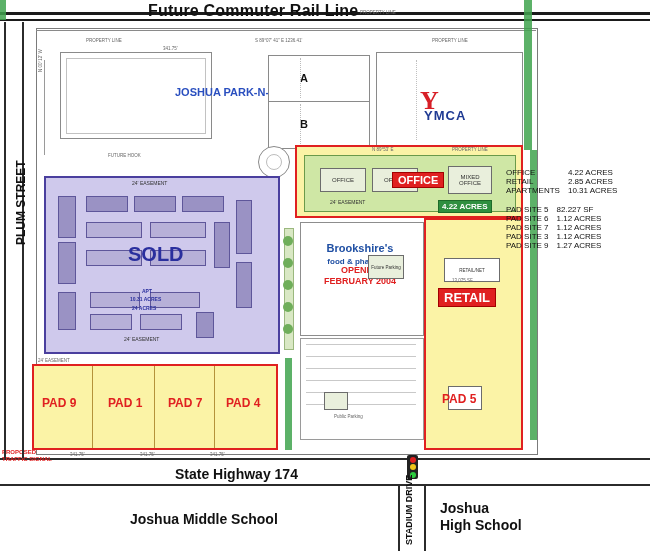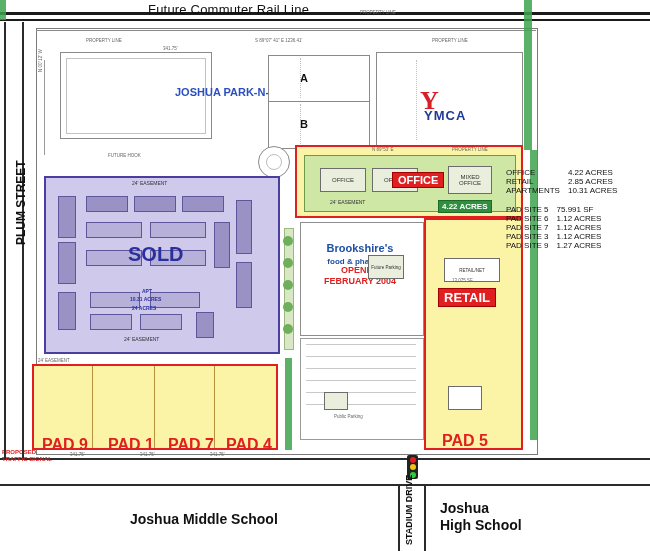--- a/index.html
+++ b/index.html
@@ -12,21 +12,21 @@
   }
   #map{position:absolute;left:0;top:0;width:650px;height:551px;}
   .abs{position:absolute;}
   .lbl{position:absolute;white-space:nowrap;}
 
   
   .railband{left:0;top:0;width:650px;height:22px;background:#ffffff;}
   .railline{left:0;top:12px;width:650px;height:3px;background:#1b1b1b;}
   .railline2{left:0;top:19px;width:650px;height:2px;background:#1b1b1b;}
   .rail-title{
-    left:148px;top:2px;font-size:13px;font-weight:normal;color:#111;
+    left:148px;top:2px;font-size:16px;font-weight:bold;color:#111;
     letter-spacing:.2px;
   }
 
   
   .siteblock{
     border:1px solid #7b7b7b;background:#ffffff;
   }
   .thinline{background:#8a8a8a;}
 
   
@@ -36,21 +36,21 @@
   .pad{
     border:2px solid #e02020;
     box-sizing:border-box;
   }
   .yellow{background:#fbf3a6;}
   .green{background:#cfe7a5;}
   .purple{background:#cfc9ec;border:2px solid #4a3f9e;}
   .white{background:#ffffff;}
 
   .padlabel{
-    font-weight:bold;color:#e02020;font-size:16px;margin-top:40px;
+    font-weight:bold;color:#e02020;font-size:12px;
   }
   .redbox{
     background:#e02020;color:#fff;font-weight:bold;font-size:11px;
     padding:1px 5px;border:1px solid #a10000;
   }
   .greenbox{
     background:#2f8f3f;color:#fff;font-weight:bold;font-size:8px;
     padding:1px 3px;border:1px solid #1d6b29;
   }
   .tinybox{
@@ -259,20 +259,21 @@
   <div class="lbl padlabel" style="left:108px;top:396px;">PAD 1</div>
   <div class="lbl padlabel" style="left:168px;top:396px;">PAD 7</div>
   <div class="lbl padlabel" style="left:226px;top:396px;">PAD 4</div>
   <div class="lbl microtext" style="left:38px;top:358px;">24' EASEMENT</div>
   <div class="lbl microtext" style="left:70px;top:452px;">341.75'</div>
   <div class="lbl microtext" style="left:140px;top:452px;">341.75'</div>
   <div class="lbl microtext" style="left:210px;top:452px;">341.75'</div>
 
   <div class="abs" style="left:0px;top:458px;width:650px;height:2px;background:#2b2b2b;"></div>
   <div class="abs" style="left:0px;top:484px;width:650px;height:2px;background:#2b2b2b;"></div>
+  <div class="lbl hwy">State Highway 174</div>
 
   <div class="abs sig">
     <i class="sigr"></i>
     <i class="sigy"></i>
     <i class="sigg"></i>
   </div>
   <div class="lbl proposed">
     <span>PROPOSED</span><br>
     <span>TRAFFIC SIGNAL</span>
   </div>
@@ -305,21 +306,21 @@
       <tr>
         <td>APARTMENTS</td>
         <td class="num">10.31 ACRES</td>
       </tr>
     </tbody>
       </table>
     <table class="grp2" style="margin-top:10px;">
       <tbody>
           <tr>
         <td>PAD SITE 5</td>
-        <td class="num">75.991 SF</td>
+        <td class="num">82.227 SF</td>
       </tr>
       <tr>
         <td>PAD SITE 6</td>
         <td class="num">1.12 ACRES</td>
       </tr>
       <tr>
         <td>PAD SITE 7</td>
         <td class="num">1.12 ACRES</td>
       </tr>
       <tr>

